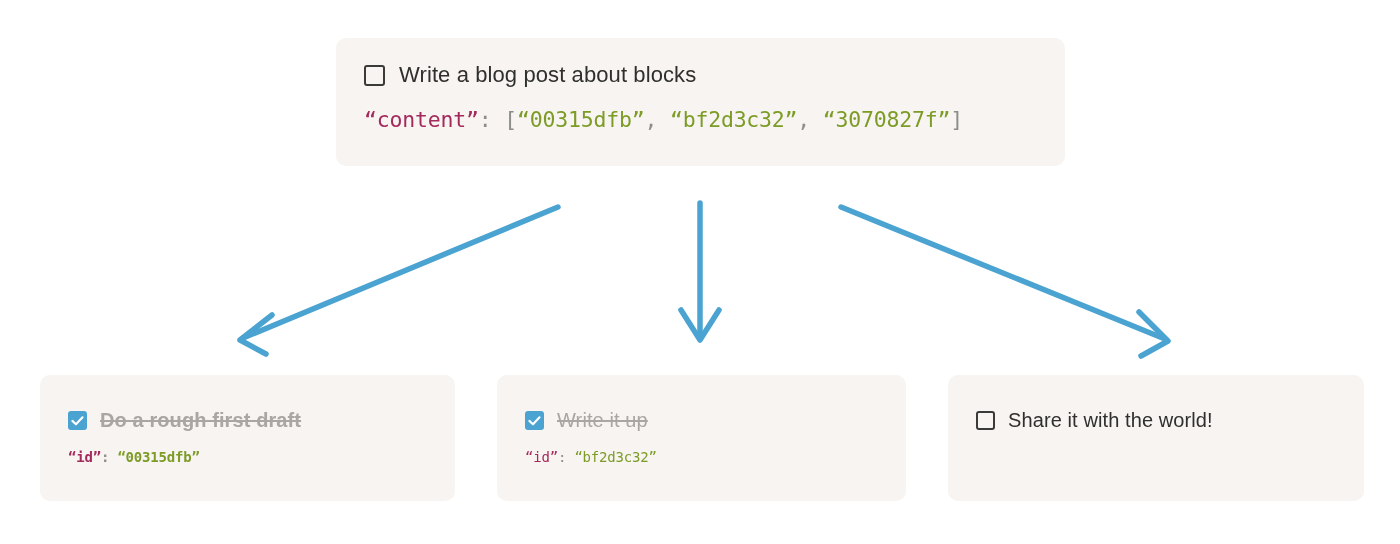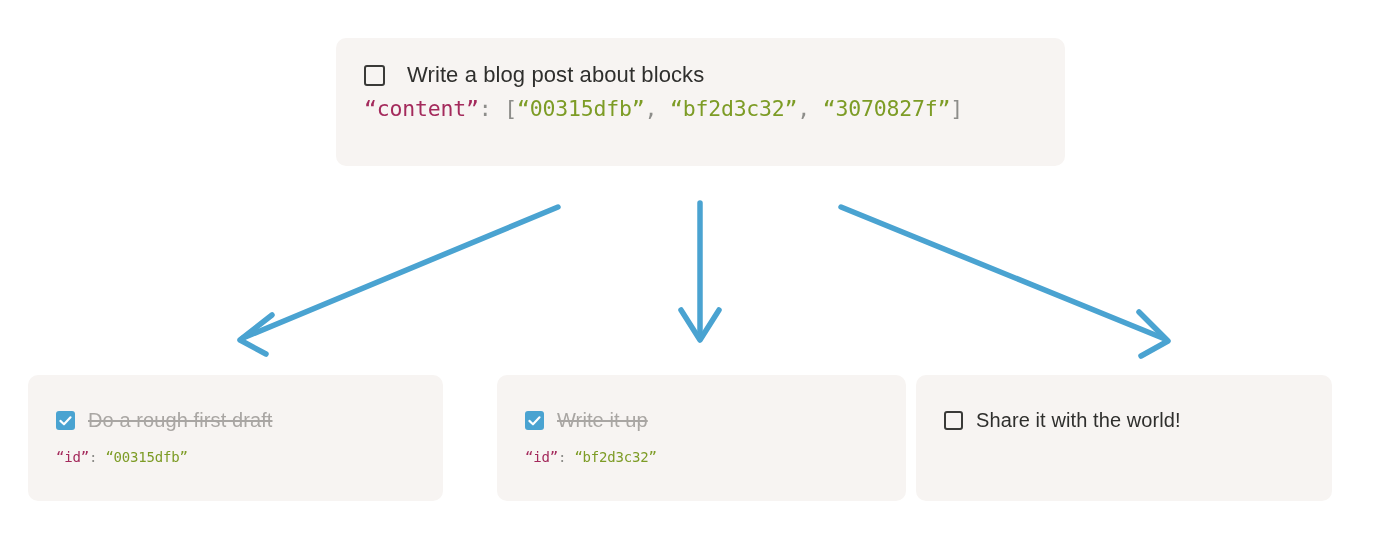--- a/index.html
+++ b/index.html
@@ -38,31 +38,31 @@
     top: 38px;
     width: 729px;
     height: 128px;
     padding: 22px 28px 20px 28px;
   }
   .card-child {
     top: 375px;
     height: 126px;
     padding: 30px 28px 20px 28px;
   }
-  #card-child-1 { left: 28px;  width: 415px; }
+  #card-child-1 { left: 40px;  width: 415px; font-weight: bold; }
   #card-child-2 { left: 497px; width: 409px; }
-  #card-child-3 { left: 916px; width: 416px; }
+  #card-child-3 { left: 948px; width: 416px; }
 
   .todo-row {
     display: flex;
     align-items: center;
     gap: 13px;
     height: 30px;
   }
-  .card-parent .todo-row { gap: 22px; }
+  .card-parent .todo-row { gap: 14px; }
 
   .checkbox {
     width: 21px;
     height: 21px;
     flex: 0 0 auto;
     box-sizing: border-box;
     border-radius: 3px;
     display: block;
   }
   .checkbox.unchecked {
@@ -92,21 +92,21 @@
   .todo-label.done {
     color: #a9a6a3;
     text-decoration: line-through;
     text-decoration-thickness: 1.5px;
   }
 
   .code-row {
     font-family: "DejaVu Sans Mono", monospace;
     font-size: 21.5px;
     white-space: nowrap;
-    margin-top: 6px;
+    margin-top: 17px;
     letter-spacing: -0.2px;
   }
   .card-child .code-row {
     font-size: 14px;
     margin-top: 14px;
   }
   .tok-key   { color: #a42a5c; }
   .tok-punct { color: #8d8d8a; }
   .tok-str   { color: #7d9c26; }
 </style>

